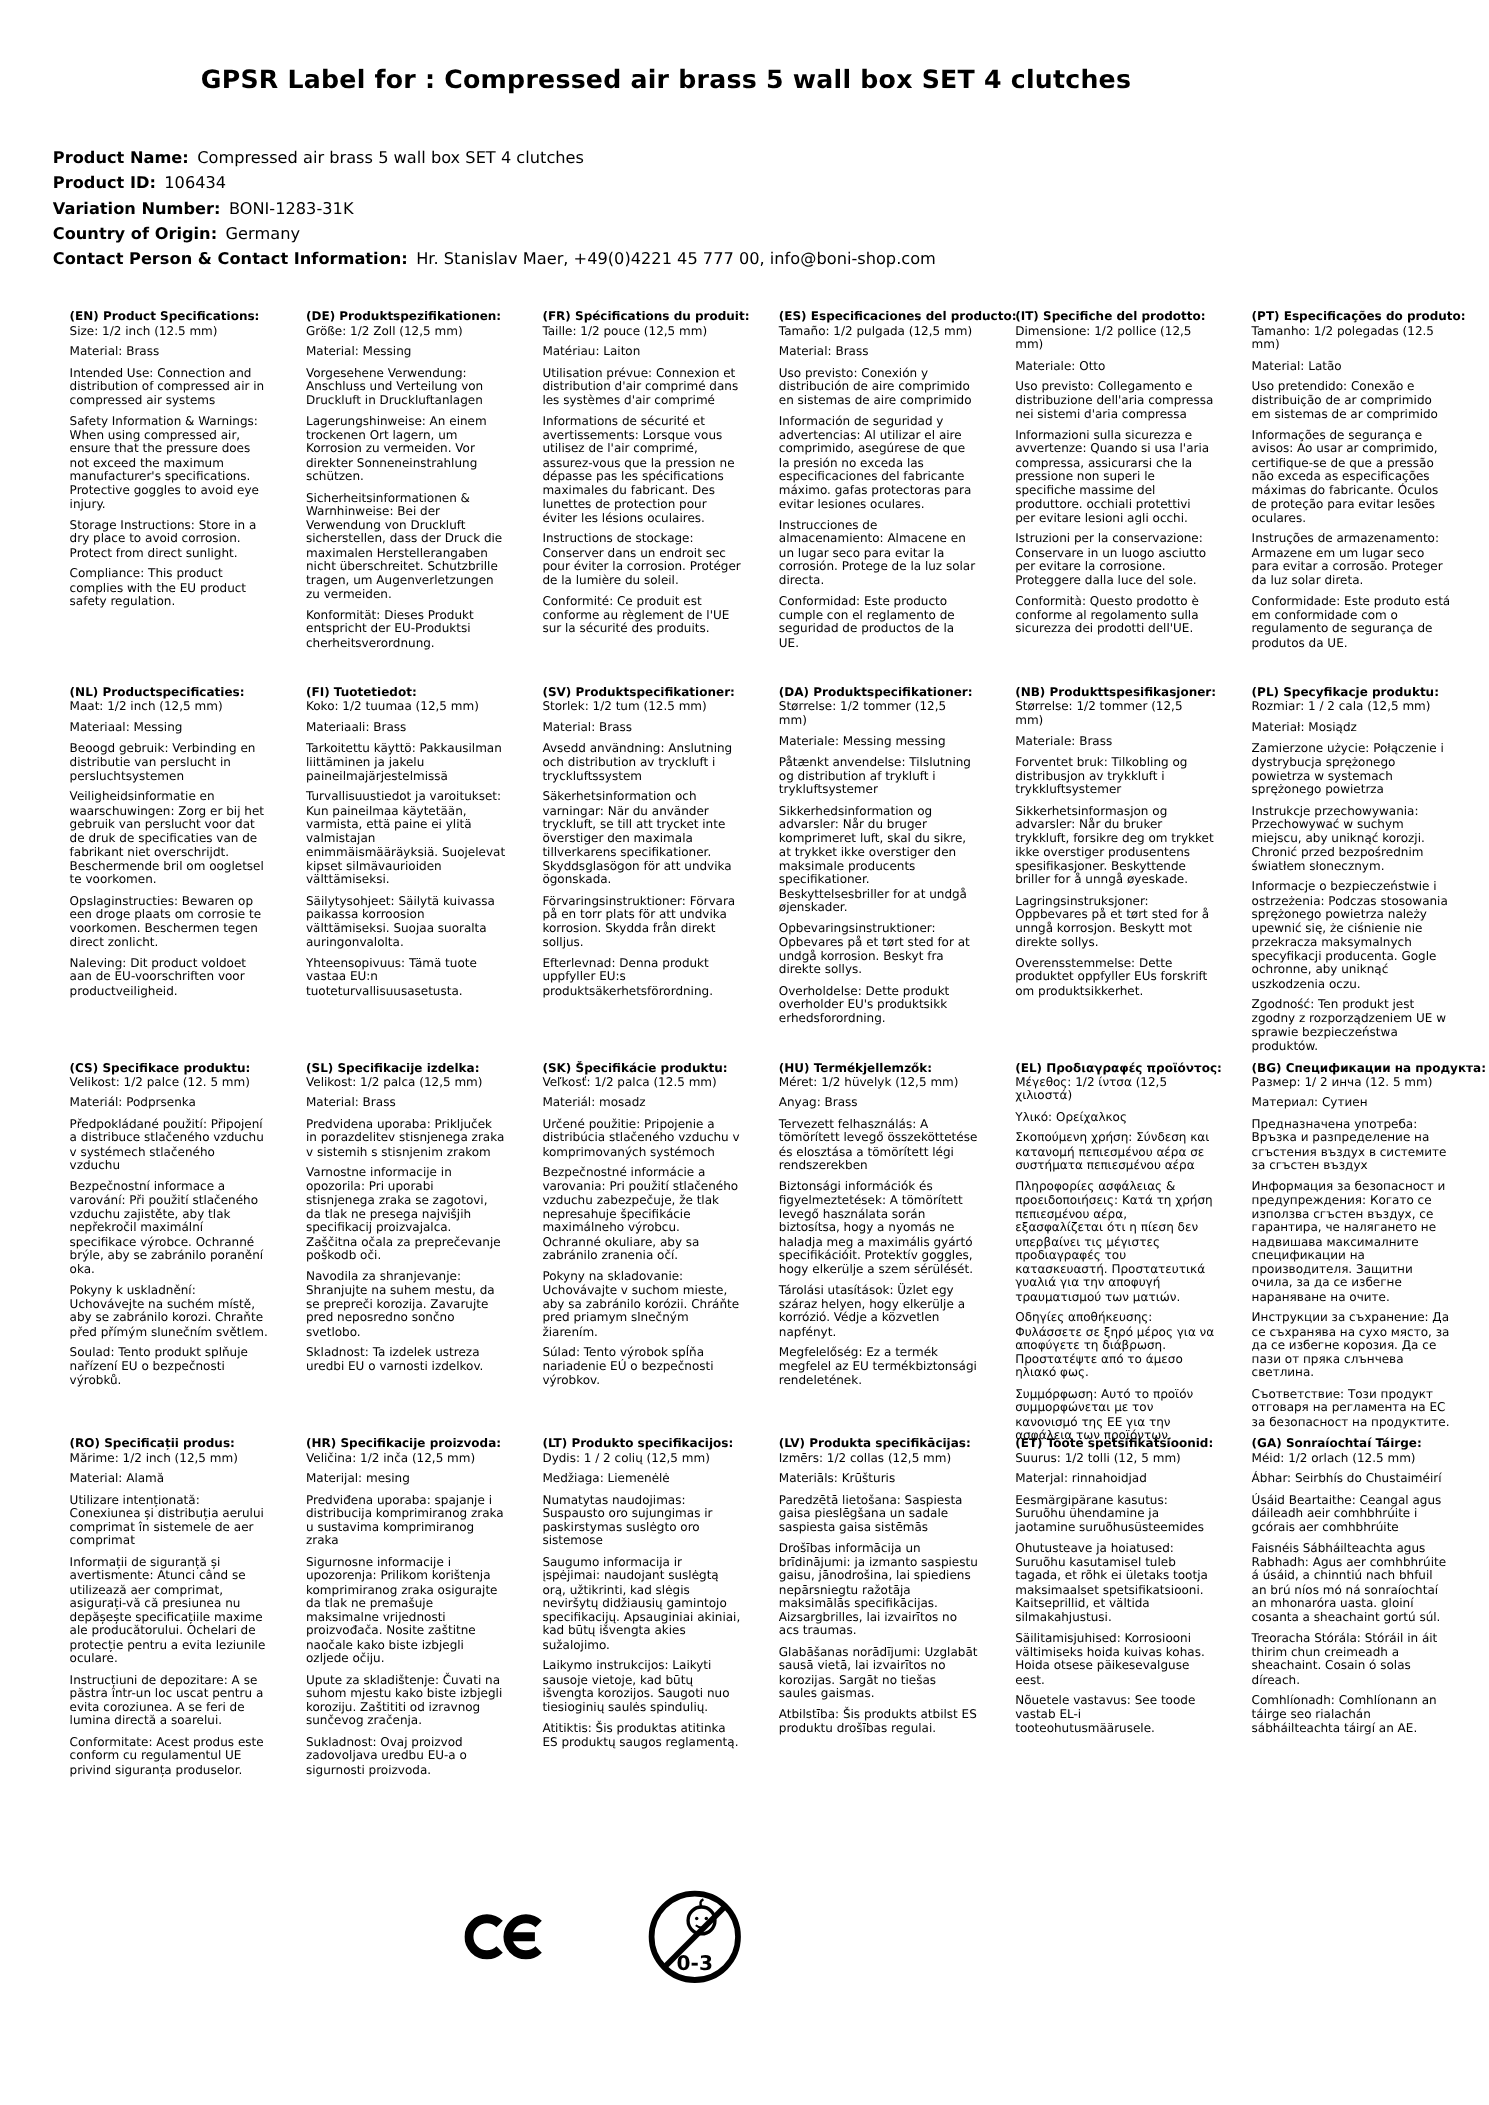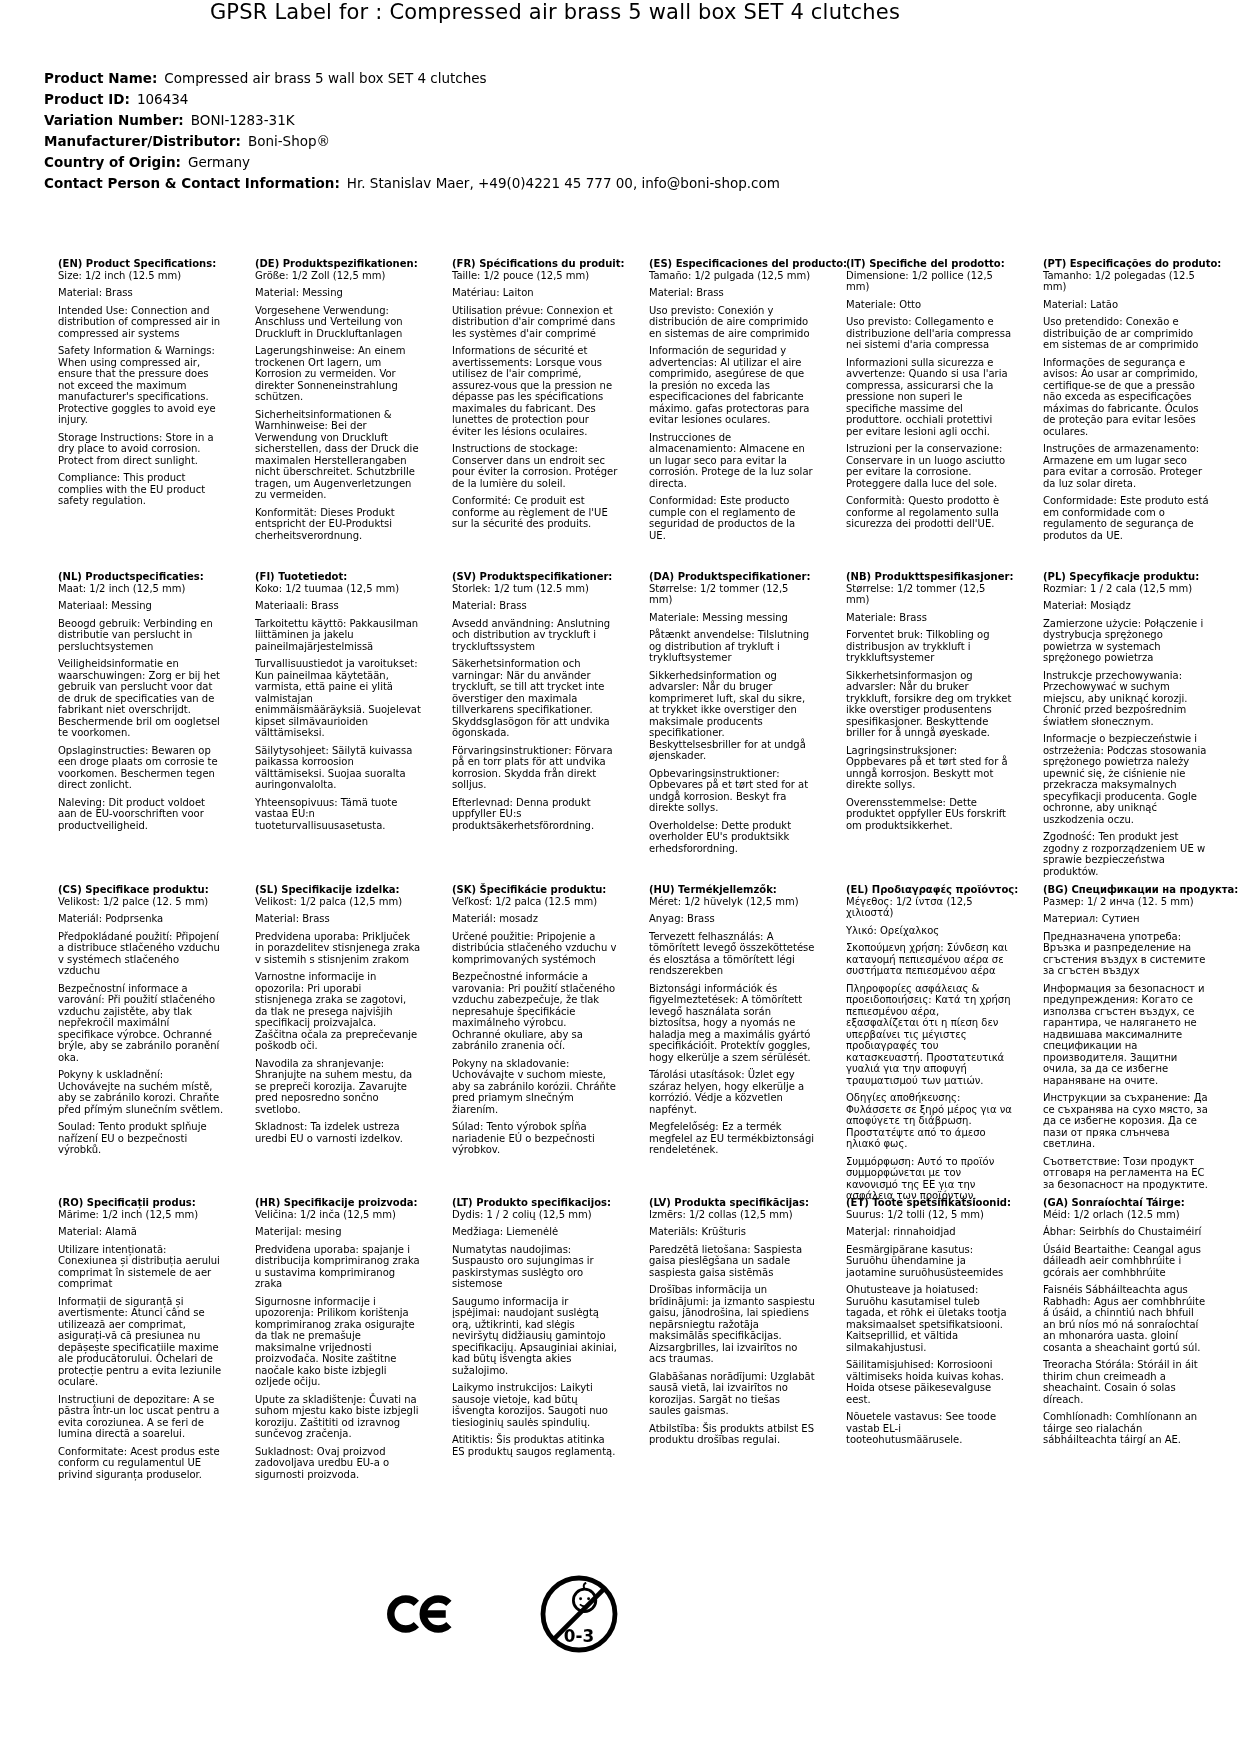--- a/index.html
+++ b/index.html
@@ -4,29 +4,29 @@
 <style>
   * { box-sizing: border-box; }
   html, body { margin: 0; padding: 0; }
   body {
     width: 1241px; height: 1754px;
     background: #ffffff; color: #000000;
     font-family: "DejaVu Sans", "Liberation Sans", sans-serif;
     position: relative; overflow: hidden;
   }
   .title {
-    margin: 0; 
+    margin: 0; padding-top: 54px;
     width: 1110px; text-align: center;
-    font-size: 21px; font-weight: 400; letter-spacing: 0.2px;
+    font-size: 21px; font-weight: 700; letter-spacing: 0.2px;
   }
   .product-info { margin: 44px 0 0 44px; font-size: 13.5px; line-height: 21px; }
   .pi-row { white-space: nowrap; }
   .pi-label { font-weight: 700; margin-right: 7px; }
   .spec-grid {
-    margin: 64px 0 0 58px;
+    margin: 32px 0 0 58px;
     display: grid;
     grid-template-columns: repeat(6, 166px);
     column-gap: 31px;
     grid-auto-rows: 313px;
     font-size: 10px; line-height: 11.5px;
   }
   .spec-block { overflow: visible; }
   .spec-header { font-size: 10px; font-weight: 700; margin: 0; white-space: nowrap; }
   .spec-par { margin: 0 0 6px 0; }
   .footer-icons {
@@ -45,23 +45,20 @@
 
   <div class="product-info">
     <div class="pi-row">
       <span class="pi-label">Product Name:</span><span class="pi-value">Compressed air brass 5 wall box SET 4 clutches</span>
     </div>
     <div class="pi-row">
       <span class="pi-label">Product ID:</span><span class="pi-value">106434</span>
     </div>
     <div class="pi-row">
       <span class="pi-label">Variation Number:</span><span class="pi-value">BONI-1283-31K</span>
-    </div>
-    <div class="pi-row">
-      <span class="pi-label">Manufacturer/Distributor:</span><span class="pi-value">Boni-Shop®</span>
     </div>
     <div class="pi-row">
       <span class="pi-label">Country of Origin:</span><span class="pi-value">Germany</span>
     </div>
     <div class="pi-row">
       <span class="pi-label">Contact Person &amp; Contact Information:</span><span class="pi-value">Hr. Stanislav Maer, +49(0)4221 45 777 00, info@boni-shop.com</span>
     </div>
   </div>
 
   <div class="spec-grid">

